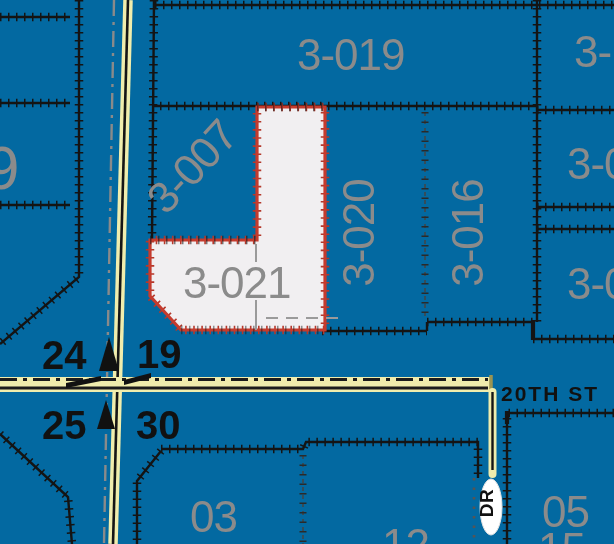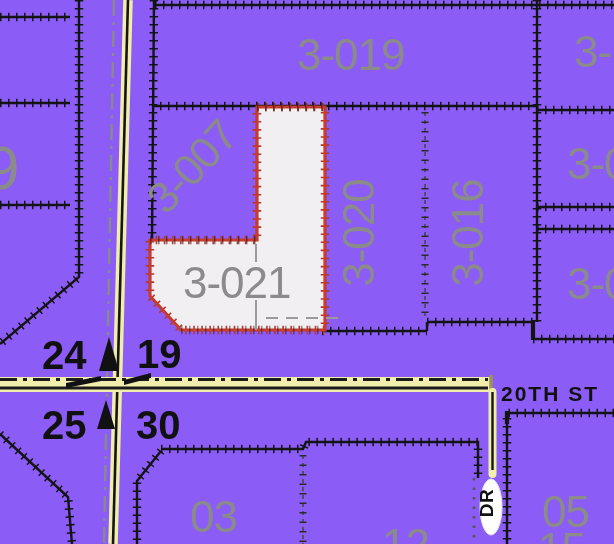--- a/index.html
+++ b/index.html
@@ -1,20 +1,20 @@
 <!DOCTYPE html>
 <html><head>
 <meta charset="utf-8">
 <style>
   html,body{margin:0;padding:0;background:#ffffff;}
   .stage{
     position:relative;
     width:614px;height:544px;
     overflow:hidden;
-    background:#8b5cf6;
+    background:#0369a1;
     font-family:"Liberation Sans", sans-serif;
   }
   svg{display:block;}
   text{font-family:"Liberation Sans", sans-serif;}
   .lbl{fill:#8b8b8b;font-size:44px;letter-spacing:-1px;}
   .lbl-big{fill:#8b8b8b;font-size:62px;}
   .sec{fill:#111111;font-size:40px;font-weight:bold;}
   .street{fill:#111111;font-size:21px;font-weight:bold;letter-spacing:2px;}
   .street-v{fill:#111111;font-size:19px;font-weight:bold;letter-spacing:.5px;}
   

